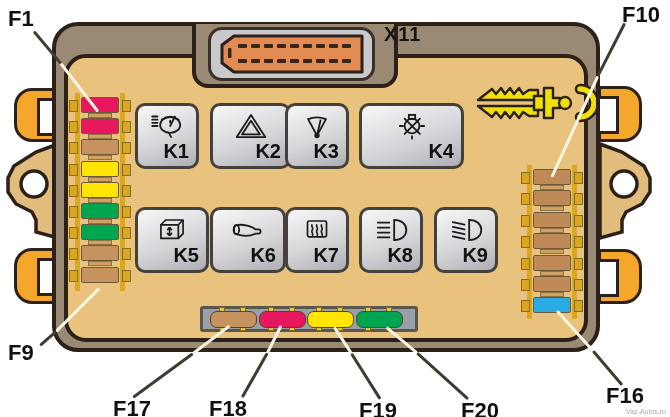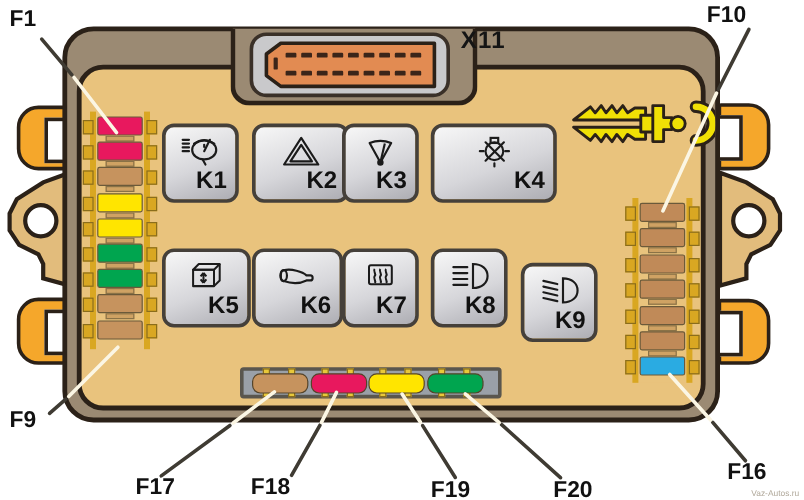--- a/index.html
+++ b/index.html
@@ -21,21 +21,21 @@
   .fuse-h{position:absolute;left:1px;right:1px;height:16px;border:1px solid #6b5a3a;border-radius:2px;box-sizing:border-box;}
   .fuse-h::before,.fuse-h::after{content:"";position:absolute;top:2px;width:7px;height:10px;background:#d9a722;border:1px solid #8a6d1c;}
   .fuse-h::before{left:-13px;} .fuse-h::after{right:-13px;}
   .flink{position:absolute;left:20%;width:60%;height:5px;background:#cfa263;border:1px solid #8a7246;box-sizing:border-box;}
   
   #tray{left:200px;top:306px;width:218px;height:26px;background:#9aa0a8;border:3px solid #5a564e;border-radius:3px;box-sizing:border-box;}
   .bwrap{position:absolute;width:45px;height:24px;top:307px;}
   .bfuse{position:absolute;left:0;top:4px;width:45px;height:15px;border:1px solid #55442a;border-radius:7px;}
   .btab{position:absolute;width:6px;height:6px;background:#e8c83a;border:1px solid #8a6d1c;box-sizing:border-box;}
   
-  .dlabel{position:absolute;font-size:19px;font-weight:bold;color:#111;}
+  .dlabel{position:absolute;font-size:22px;font-weight:bold;color:#111;}
   .line{position:absolute;height:2.5px;transform-origin:0 50%;border-radius:2px;}
   .line.dark{background:#3f3b33;}
   .line.light{background:#fbf6e4;}
   
   .clip{position:absolute;background:#f5a72b;border:3px solid #2b2118;box-sizing:border-box;}
   .clip.left{border-radius:18px 3px 3px 18px;}
   .clip.right{border-radius:3px 18px 18px 3px;}
   .clip .win{position:absolute;background:#ffffff;border:3px solid #2b2118;box-sizing:border-box;width:24px;height:38px;top:7px;}
   .clip.left .win{right:-6px;} .clip.right .win{left:-6px;}
   #watermark{right:4px;bottom:2px;font-size:7px;color:#b0a89a;}
@@ -204,21 +204,21 @@
           <use href="#sym-rear-defogger-relay-icon"></use>
         </svg>
         <span class="rlabel">K7</span>
       </div>
       <div class="relay" style="left: 359px; top: 207px; width: 64px; height: 66px;">
         <svg width="38" height="30" viewBox="0 0 36 28">
           <use href="#sym-high-beam-relay-icon"></use>
         </svg>
         <span class="rlabel">K8</span>
       </div>
-      <div class="relay" style="left: 434px; top: 219px; width: 64px; height: 66px;">
+      <div class="relay" style="left: 434px; top: 207px; width: 64px; height: 66px;">
         <svg width="38" height="30" viewBox="0 0 36 28">
           <use href="#sym-low-beam-relay-icon"></use>
         </svg>
         <span class="rlabel">K9</span>
       </div>
     </div>
   <div id="fcol-left" class="fcol" style="left:75px;top:93px;width:50px;height:198px;">
       <div class="fuse-h" style="top: 4px; background: rgb(232, 24, 94);"></div>
       <div class="flink" style="top: 20px;"></div>
       <div class="fuse-h" style="top: 25.2px; background: rgb(232, 24, 94);"></div>
@@ -296,21 +296,21 @@
       <div class="line light" style="left: 193px; top: 352px; width: 46.4004px; transform: rotate(-37.1169deg);"></div>
       <div class="line dark" style="left: 242px; top: 396px; width: 50.6063px; transform: rotate(-60.3955deg);"></div>
       <div class="line light" style="left: 267px; top: 352px; width: 31.305px; transform: rotate(-63.4349deg);"></div>
       <div class="line dark" style="left: 380px; top: 398px; width: 54.3783px; transform: rotate(-122.229deg);"></div>
       <div class="line light" style="left: 351px; top: 352px; width: 31.0644px; transform: rotate(-123.179deg);"></div>
       <div class="line dark" style="left: 468px; top: 398px; width: 68.6804px; transform: rotate(-137.951deg);"></div>
       <div class="line light" style="left: 417px; top: 352px; width: 40.4599px; transform: rotate(-140.013deg);"></div>
     </div>
   <div id="label-layer" class="abs" style="left:0;top:0;">
       <div class="dlabel" style="left: 8px; top: 6px;">F1</div>
-      <div class="dlabel" style="left: 589px; top: 2px;">F10</div>
+      <div class="dlabel" style="left: 622px; top: 2px;">F10</div>
       <div class="dlabel" style="left: 8px; top: 340px;">F9</div>
       <div class="dlabel" style="left: 606px; top: 383px;">F16</div>
       <div class="dlabel" style="left: 113px; top: 396px;">F17</div>
       <div class="dlabel" style="left: 209px; top: 396px;">F18</div>
       <div class="dlabel" style="left: 359px; top: 398px;">F19</div>
       <div class="dlabel" style="left: 461px; top: 398px;">F20</div>
     </div>
 
   <div id="watermark" class="abs">Vaz-Autos.ru</div>
 </div>

